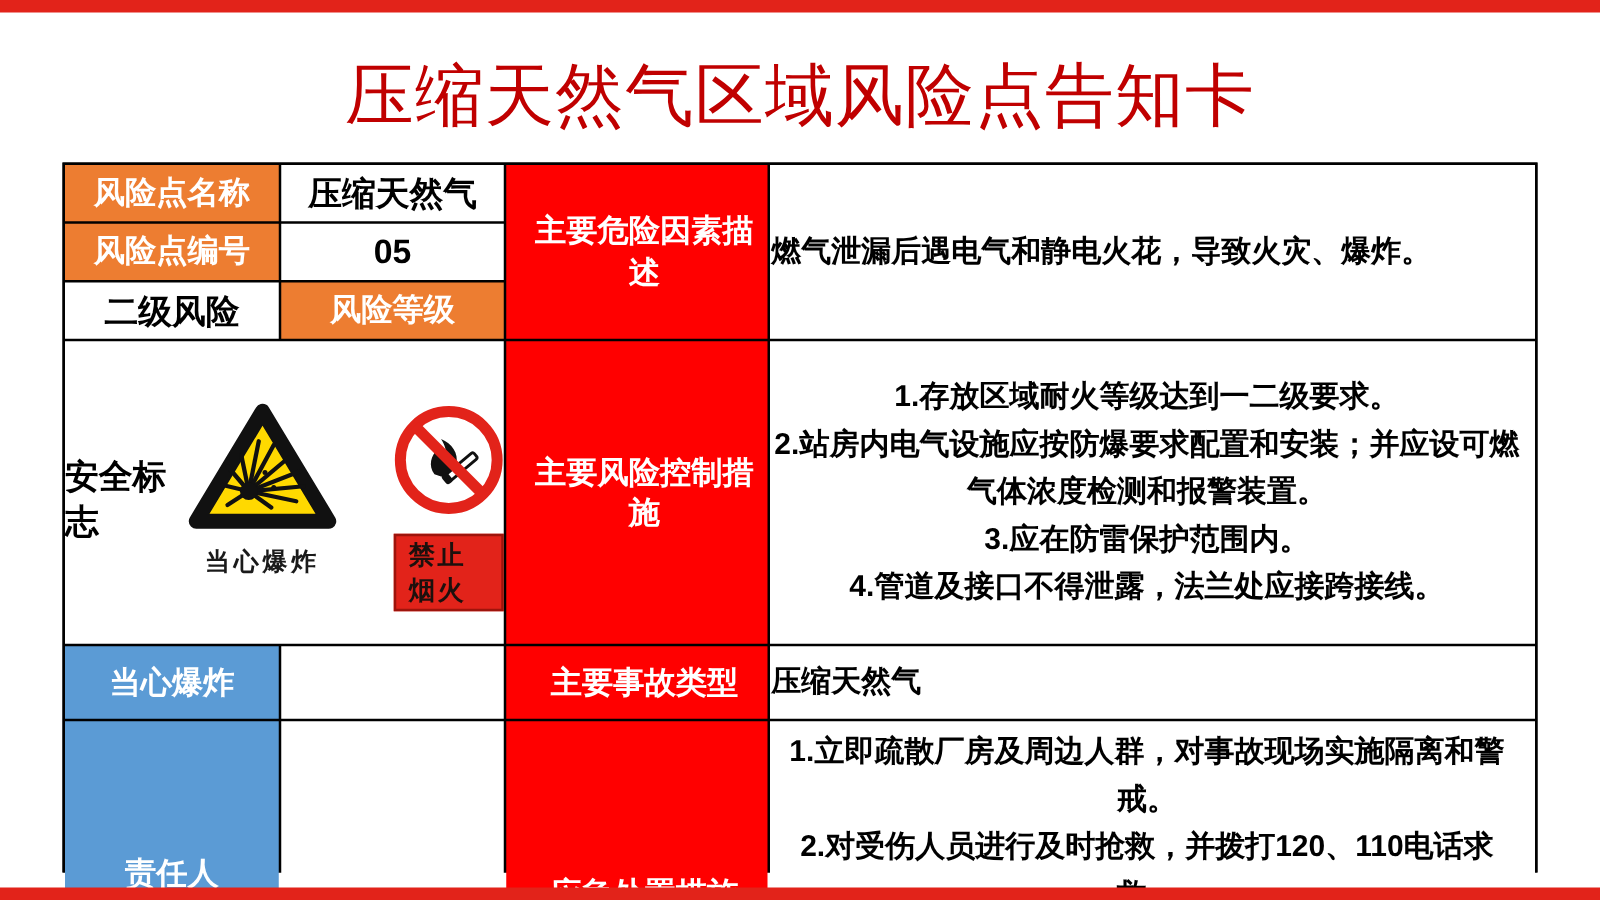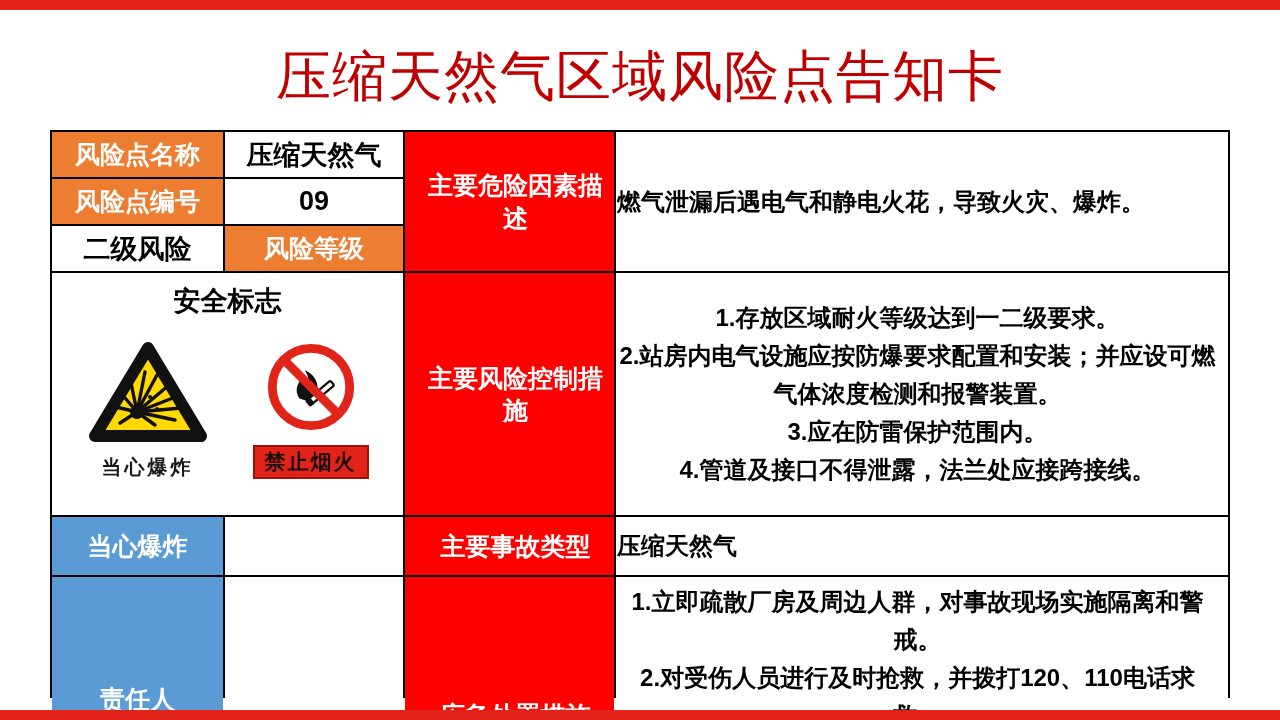--- a/index.html
+++ b/index.html
@@ -33,21 +33,21 @@
 
   .label-cell { font-weight:bold; font-size:25px; text-align:center; white-space:pre-line; line-height:1.3; }
   .value-cell { font-weight:bold; font-size:27px; }
   .text-cell  {
     justify-content:flex-start; font-weight:bold; font-size:24px;
     padding:6px 10px 6px 1px; white-space:pre-line; line-height:1.58; text-align:center;
   }
 
   .span-r13c3 { grid-column:3; grid-row:1/4; }
   .span-r13c4 { grid-column:4; grid-row:1/4; }
-  .signs-cell { grid-column:1/3; grid-row:4; flex-direction:column; justify-content:flex-start; }
+  .signs-cell { grid-column:1/3; grid-row:4; flex-direction:row; justify-content:flex-start; }
 
   .signs-title { margin-top:10px; font-size:27px; font-weight:bold; color:#000; }
   .signs-row { display:flex; align-items:flex-start; gap:44px; margin-top:20px; }
   .sign-block { display:flex; flex-direction:column; align-items:center; }
   .sign-caption { margin-top:5px; font-size:20px; font-weight:bold; color:#1a1a1a; letter-spacing:3px; }
   .prohibit-wrap { margin-top:4px; }
   .no-fire-label {
     margin-top:10px; background:#E2231A; border:2px solid #9e140c;
     color:#1c100d; font-size:21px; font-weight:bold; letter-spacing:2px;
     padding:1px 10px;
@@ -61,21 +61,21 @@
 <div class="title">压缩天然气区域风险点告知卡</div>
 
 <div class="card-table">
 
   <div class="cell c-orange label-cell">风险点名称</div>
   <div class="cell c-white value-cell">压缩天然气</div>
   <div class="cell c-red label-cell span-r13c3">主要危险因素描述</div>
   <div class="cell c-white text-cell span-r13c4">燃气泄漏后遇电气和静电火花，导致火灾、爆炸。</div>
 
   <div class="cell c-orange label-cell">风险点编号</div>
-  <div class="cell c-white value-cell">09</div>
+  <div class="cell c-white value-cell">05</div>
 
   <div class="cell c-white value-cell">二级风险</div>
   <div class="cell c-orange label-cell">风险等级</div>
 
   <div class="cell c-white signs-cell">
     <div class="signs-title">安全标志</div>
     <div class="signs-row">
       <div class="sign-block">
         <span>
           <svg width="122" height="106" viewBox="0 0 122 106">

